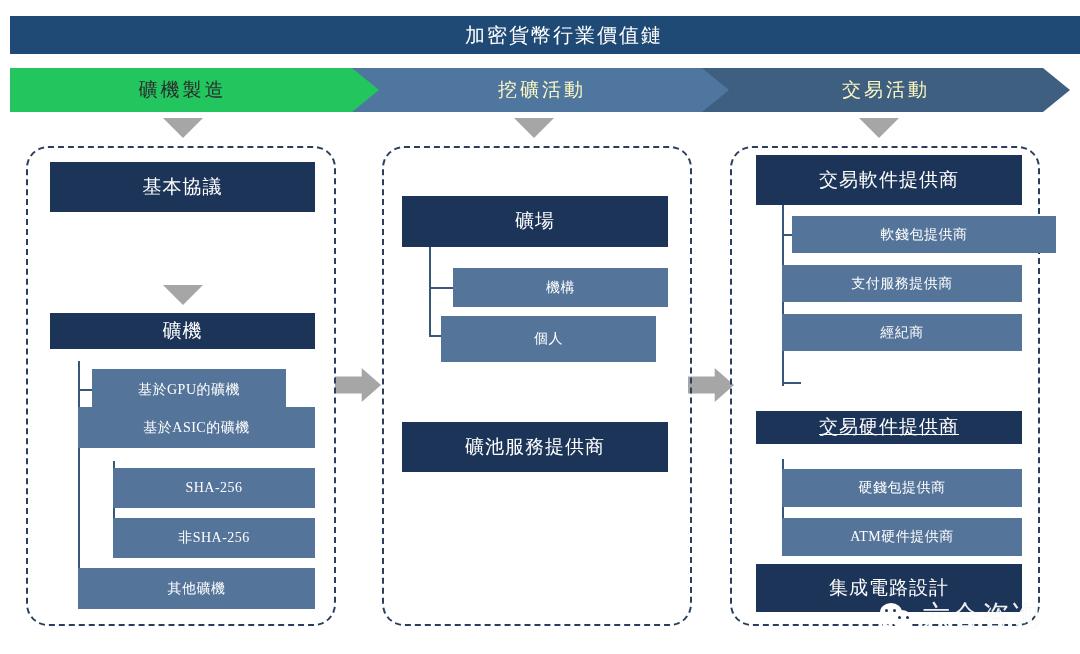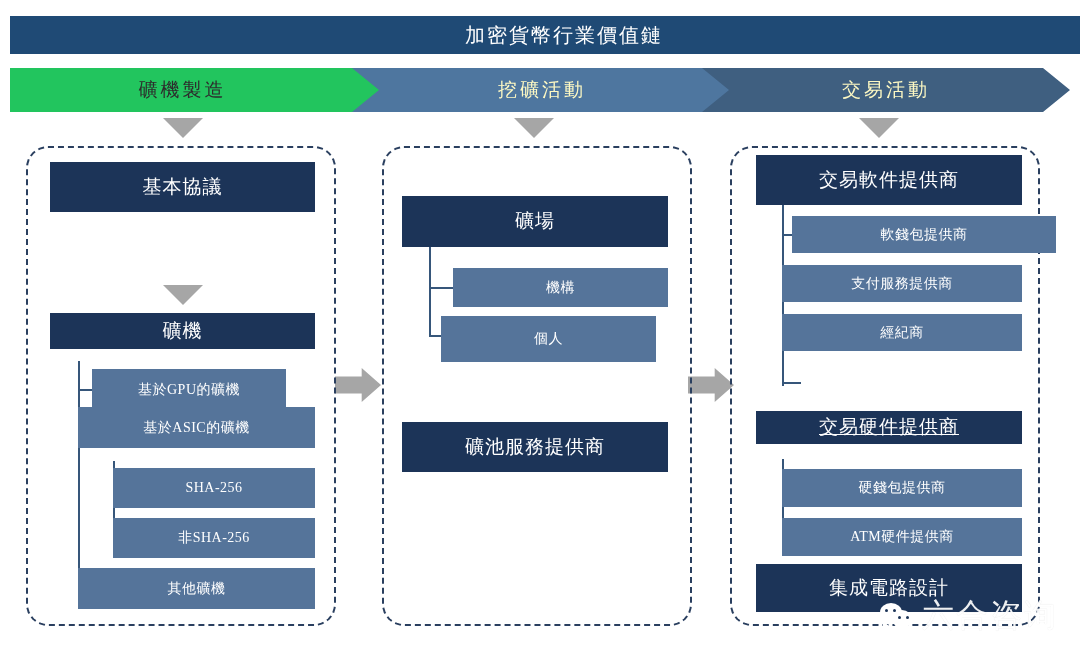--- a/index.html
+++ b/index.html
@@ -78,21 +78,21 @@
   
   .vline{position:absolute;background:#36567a;width:1.6px;}
   .hline{position:absolute;background:#36567a;height:1.6px;}
 
   
   #watermark{
     position:absolute;left:880px;top:596px;height:40px;
     display:flex;align-items:center;gap:8px;pointer-events:none;
   }
   #watermark .wm-text{
-    font-size:32px;color:#ffffff;opacity:.92;letter-spacing:2px;
+    font-size:28px;color:#ffffff;opacity:.92;letter-spacing:2px;
     font-family:Liberation Mono, monospace;
     text-shadow:0 0 1px rgba(0,0,0,.15);
   }
   #wechat-icon{position:relative;width:34px;height:30px;}
   #wechat-icon .bub{position:absolute;background:#ffffff;border-radius:50%;}
   #wechat-icon .b1{left:0;top:2px;width:22px;height:19px;}
   #wechat-icon .b1:after{content:"";position:absolute;left:3px;bottom:-4px;
       width:0;height:0;border-left:6px solid #ffffff;border-top:5px solid transparent;}
   #wechat-icon .b2{left:12px;top:9px;width:20px;height:18px;}
   #wechat-icon .dot{position:absolute;width:3px;height:3px;border-radius:50%;background:#1c3458;}

